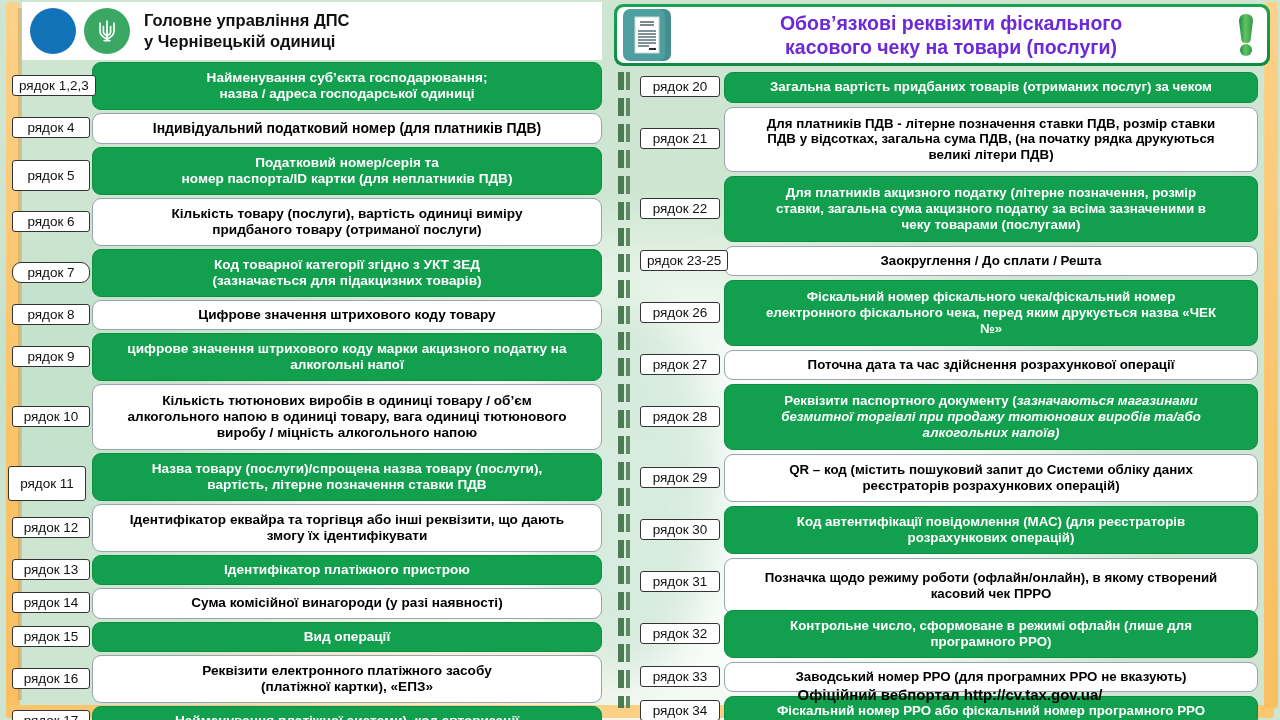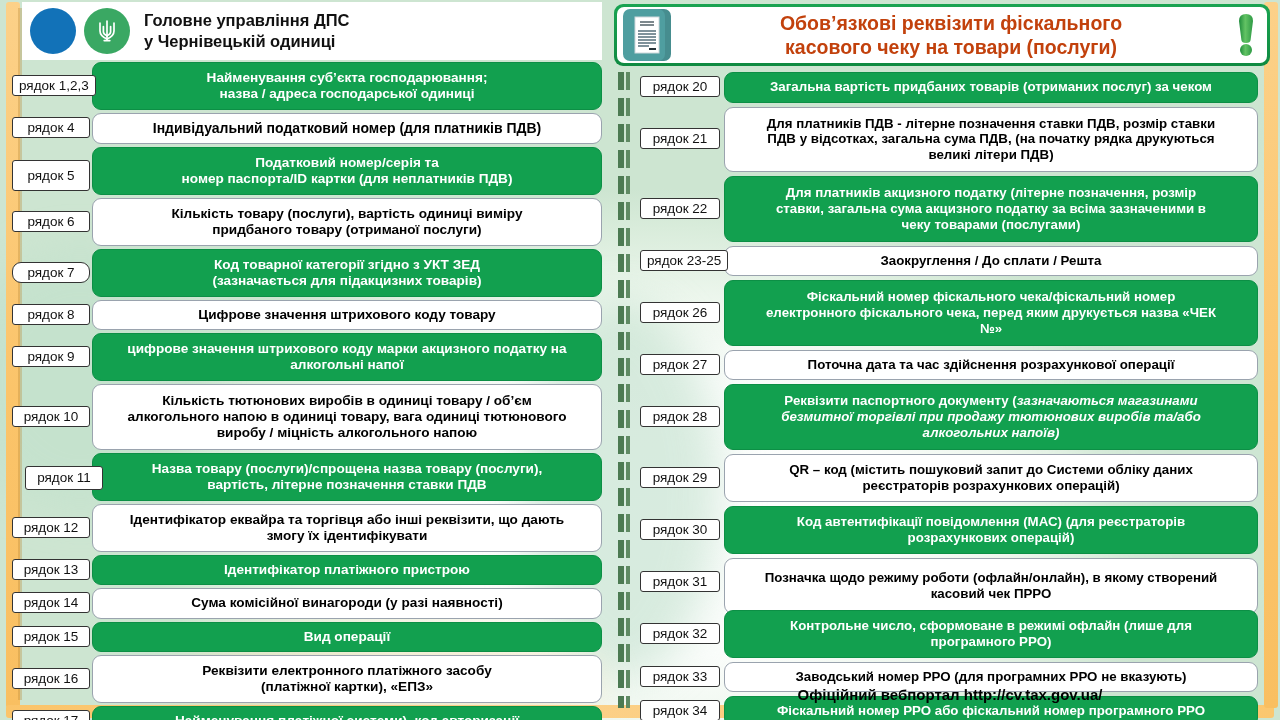--- a/index.html
+++ b/index.html
@@ -47,21 +47,21 @@
 
   
   .rheader{position:absolute;left:614px;top:4px;width:656px;height:62px;
     background:linear-gradient(180deg,#1aa452,#0f8a41);border-radius:9px;
     padding:3px;display:flex;align-items:center;}
   .rh-inner{flex:1;height:100%;background:#fff;border-radius:7px;
     display:flex;align-items:center;gap:10px;padding:0 6px;}
   .doc-ico{width:48px;height:52px;border-radius:7px;background:#4f9ea0;
     display:flex;align-items:center;justify-content:center;flex:0 0 auto;
     box-shadow:inset -6px 0 0 rgba(0,0,0,.10);}
-  .rh-title{flex:1;text-align:center;font-size:19.5px;font-weight:bold;color:#c2410c;line-height:1.25;}
+  .rh-title{flex:1;text-align:center;font-size:19.5px;font-weight:bold;color:#6d28d9;line-height:1.25;}
   .excl{width:30px;height:50px;flex:0 0 auto;display:flex;align-items:center;justify-content:center;}
 
   
   .col{position:absolute;}
   .bar{position:absolute;border-radius:9px;display:flex;align-items:center;
     justify-content:center;text-align:center;padding:2px 10px;}
   .bar.green{background:#12a04f;color:#fff;border:1px solid #0c8f45;}
   .bar.white{background:#fff;color:#000;border:1.4px solid #9aa3ae;}
   .bar span{display:block;line-height:1.17;font-weight:bold;}
   .tag{position:absolute;background:#fff;border:1.1px solid #333;border-radius:3px;
@@ -205,21 +205,21 @@
           <span>виробу / міцність алкогольного напою</span>
         </div>
       </div>
       <div class="tag" style="left: 12px; top: 405.75px; height: 21px; min-width: 78px;">рядок 10</div>
       <div class="bar green" style="left: 92px; top: 452.5px; width: 510px; height: 48px; font-size: 13.6px;">
         <div>
           <span>Назва товару  (послуги)/спрощена назва товару  (послуги),</span>
           <span>вартість,  літерне позначення ставки ПДВ</span>
         </div>
       </div>
-      <div class="tag" style="left: 25px; top: 465.5px; height: 24px; min-width: 78px;">рядок 11</div>
+      <div class="tag" style="left: 8px; top: 465.5px; height: 35px; min-width: 78px;">рядок 11</div>
       <div class="bar white" style="left: 92px; top: 503.5px; width: 510px; height: 48px; font-size: 13.6px;">
         <div>
           <span>Ідентифікатор еквайра та торгівця або інші реквізити, що дають</span>
           <span>змогу їх  ідентифікувати</span>
         </div>
       </div>
       <div class="tag" style="left: 12px; top: 516.5px; height: 21px; min-width: 78px;">рядок 12</div>
       <div class="bar green" style="left: 92px; top: 554.5px; width: 510px; height: 30.5px; font-size: 13.6px;">
         <div>
           <span>Ідентифікатор платіжного пристрою</span>

